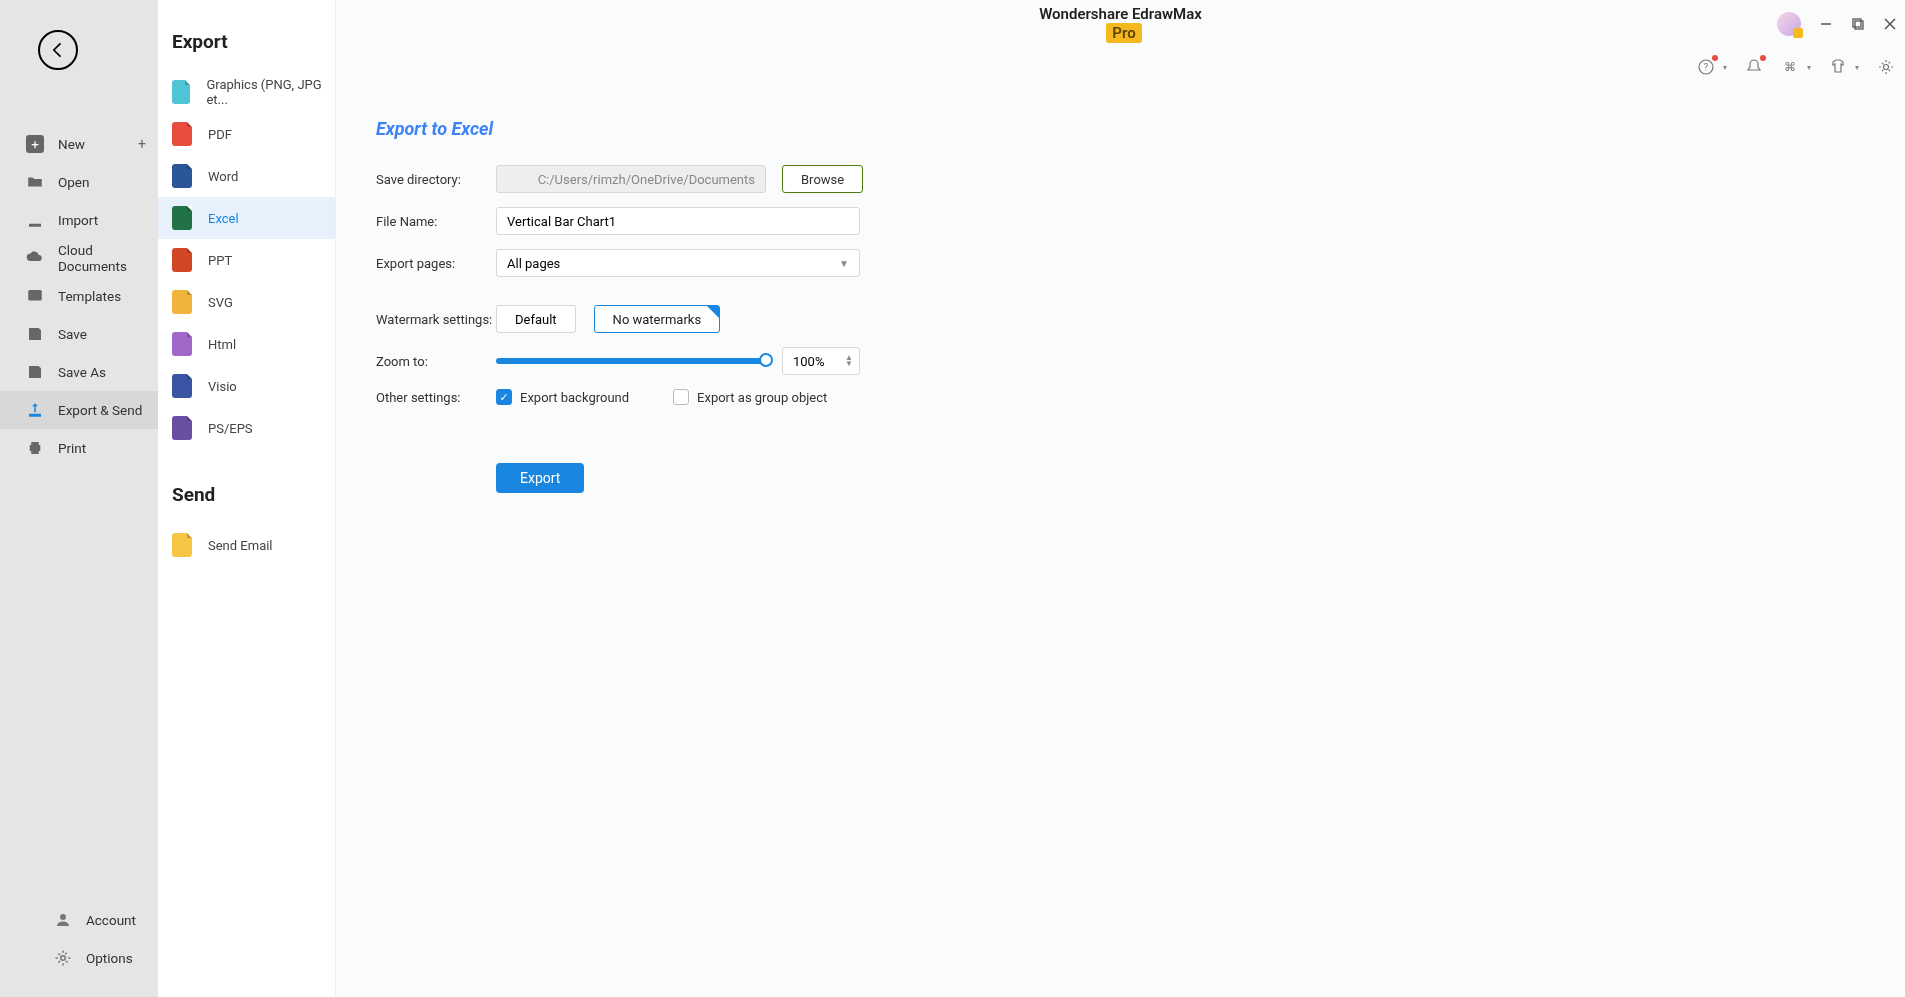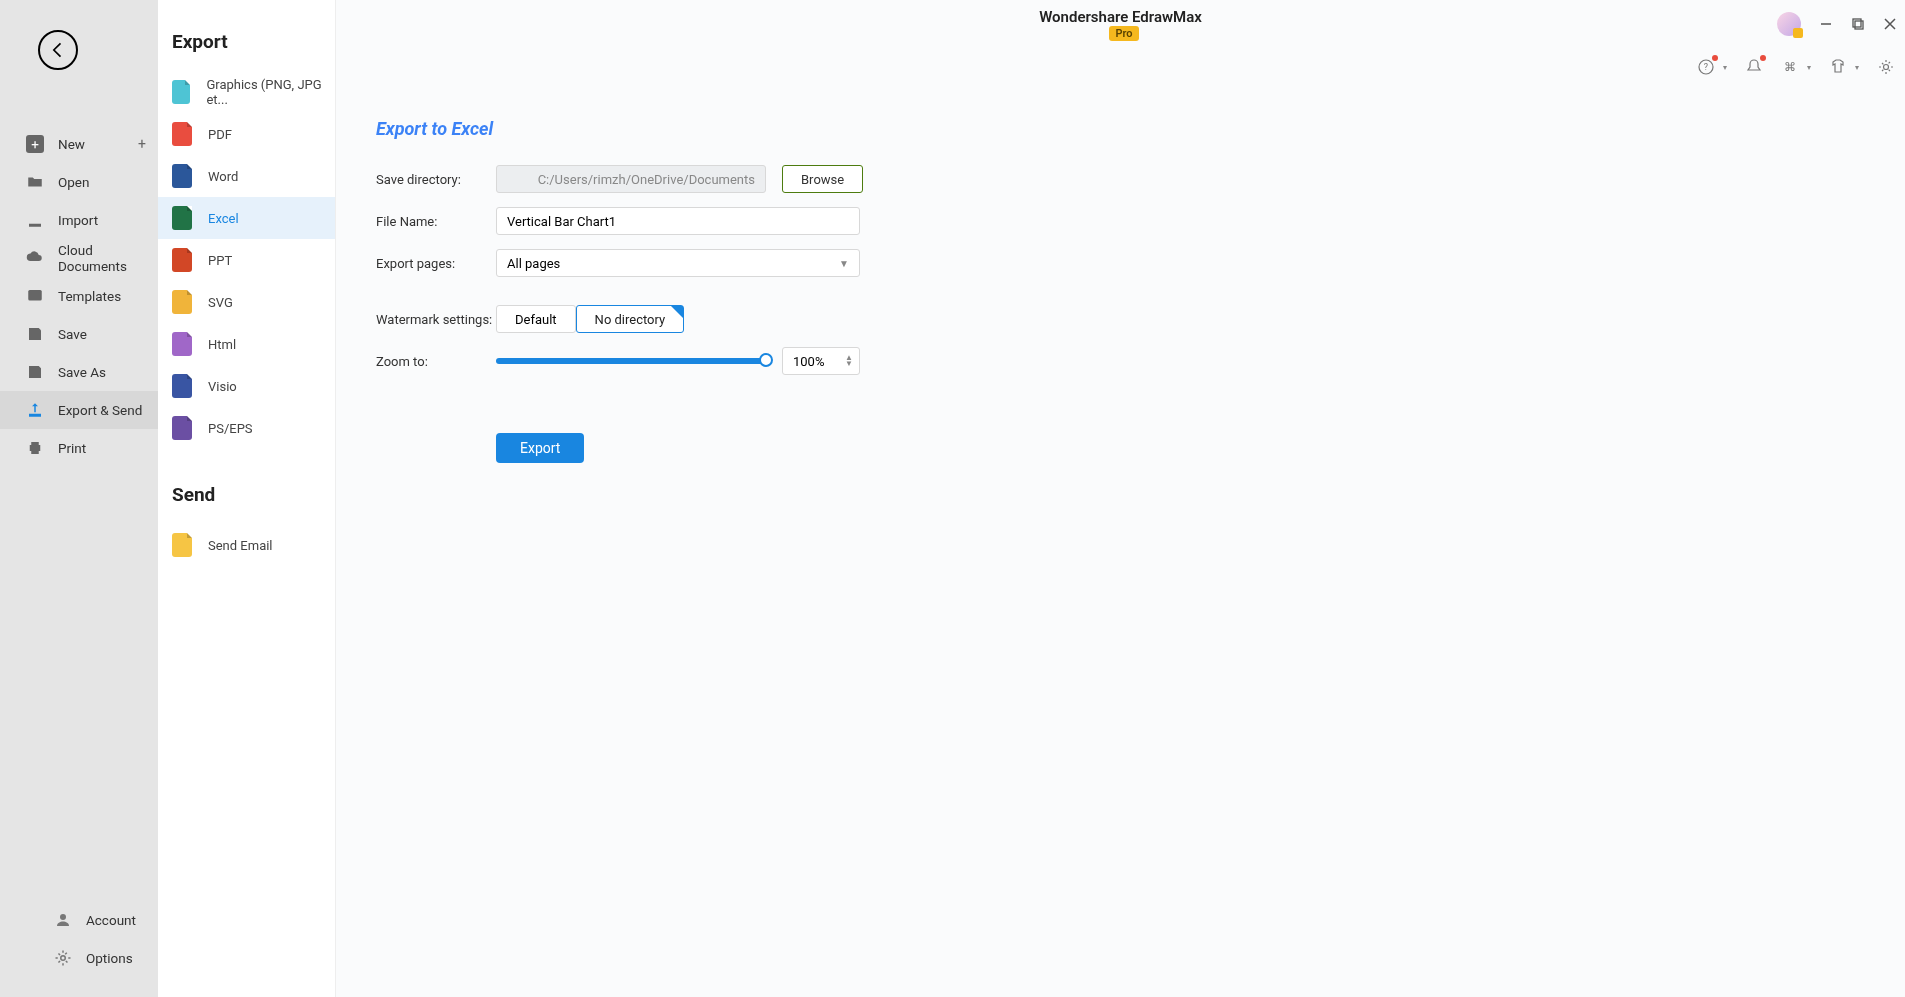--- a/index.html
+++ b/index.html
@@ -110,21 +110,21 @@
 }
 .titlebar {
   height: 48px;
   display: flex; align-items: center; justify-content: center;
   position: relative;
   flex-direction: column;
 }
 .app-title { font-size: 15px; font-weight: 600; color: #222; }
 .pro-badge {
   background: #f5b81e; color: #5b4300;
-  font-size: 11px; font-weight: 600;
+  font-size: 15px; font-weight: 600;
   padding: 1px 6px; border-radius: 3px;
   margin-left: 7px;
 }
 .window-controls {
   position: absolute; right: 8px; top: 0;
   display: flex; align-items: center; gap: 18px;
   height: 48px;
 }
 .window-controls .wc { width: 14px; height: 14px; cursor: pointer; color: #555; }
 .avatar {
@@ -189,21 +189,21 @@
   width: 364px; height: 28px;
   border: 1px solid #d8d8d8; border-radius: 3px;
   background: #fff;
   padding: 0 10px;
   font-size: 13px;
   display: flex; align-items: center; justify-content: space-between;
   cursor: pointer;
 }
 .select .caret { font-size: 10px; color: #888; }
 .spacer { height: 14px; }
-.toggle-group { display: flex; }
+.toggle-group { display: flex; gap: 18px; }
 .toggle-btn {
   height: 28px; padding: 0 18px;
   border: 1px solid #d8d8d8; border-radius: 3px;
   background: #fff; font-size: 13px; cursor: pointer;
   display: flex; align-items: center;
 }
 .toggle-btn.selected {
   border-color: #1986e0; color: #222;
   position: relative;
 }
@@ -463,36 +463,49 @@
         <span class="caret">▼</span>
       </div>
     </div>
 
     <div class="spacer"></div>
 
     <div class="form-row">
       <div class="form-label">Watermark settings:</div>
       <div class="toggle-group">
         <div class="toggle-btn">Default</div>
-        <div class="toggle-btn selected">No directory</div>
+        <div class="toggle-btn selected">No watermarks</div>
       </div>
     </div>
 
     <div class="form-row slider-row">
       <div class="form-label">Zoom to:</div>
       <div class="slider">
           <div class="thumb"></div>
         </div>
       <div class="spinbox">
         <span>100%</span>
         <span class="spin-arrows">
             <span>▲</span>
             <span>▼</span>
           </span>
       </div>
     </div>
 
+    <div class="form-row">
+      <div class="form-label">Other settings:</div>
+      <div class="checkbox-row">
+        <div class="check-item">
+          <span class="checkbox checked">✓</span>
+          <span>Export background</span>
+        </div>
+        <div class="check-item">
+          <span class="checkbox"></span>
+          <span>Export as group object</span>
+        </div>
+      </div>
+    </div>
 
     <div style="padding-left:120px;">
       <button class="btn-primary">Export</button>
     </div>
   </div>
 </div>
 
 </body></html>

